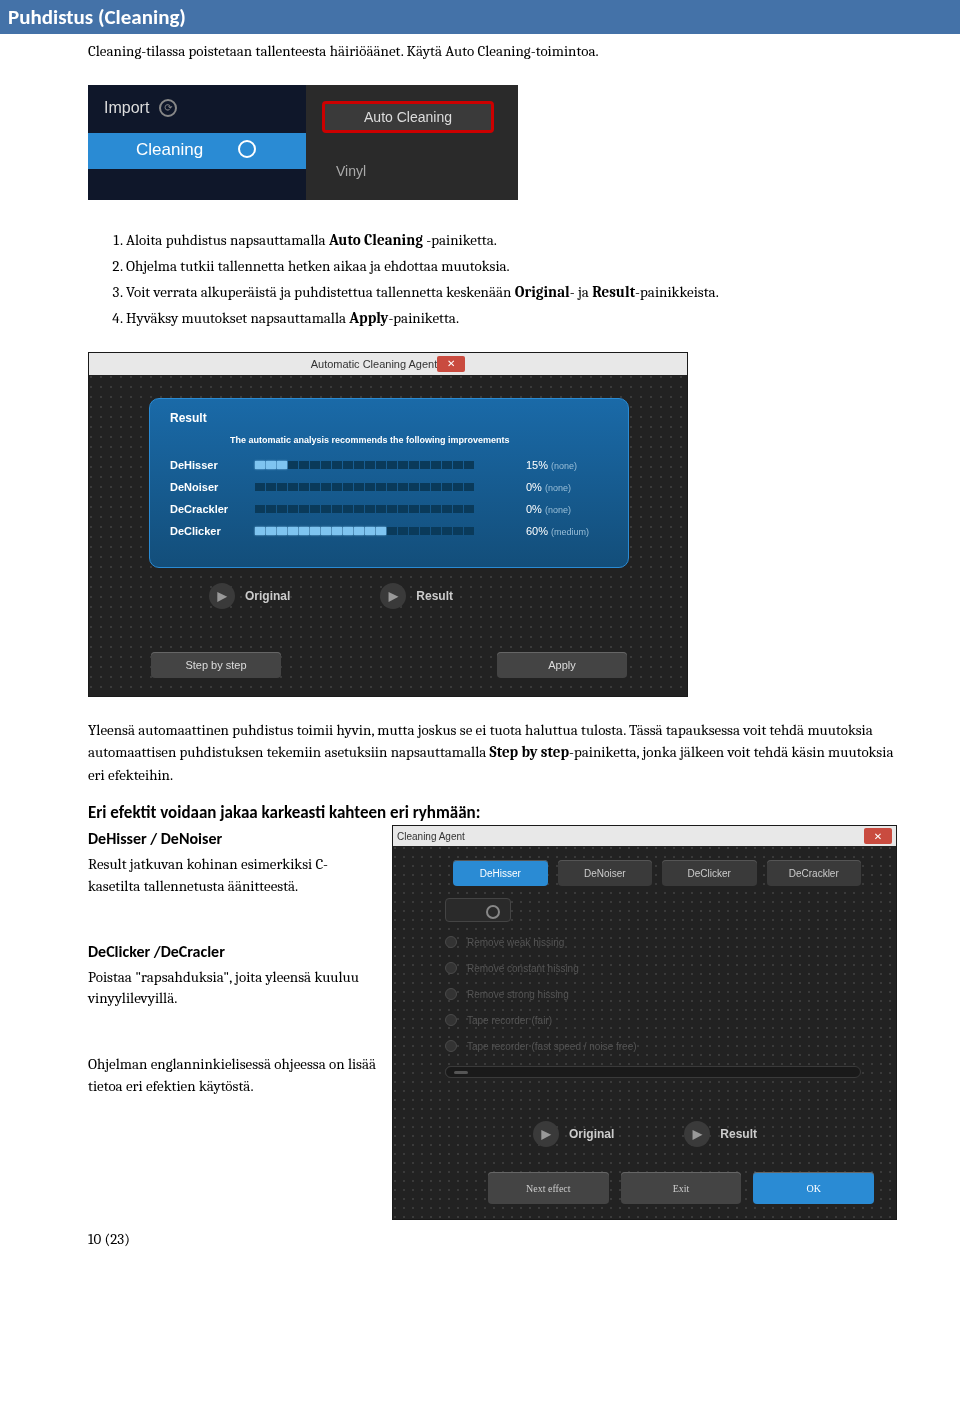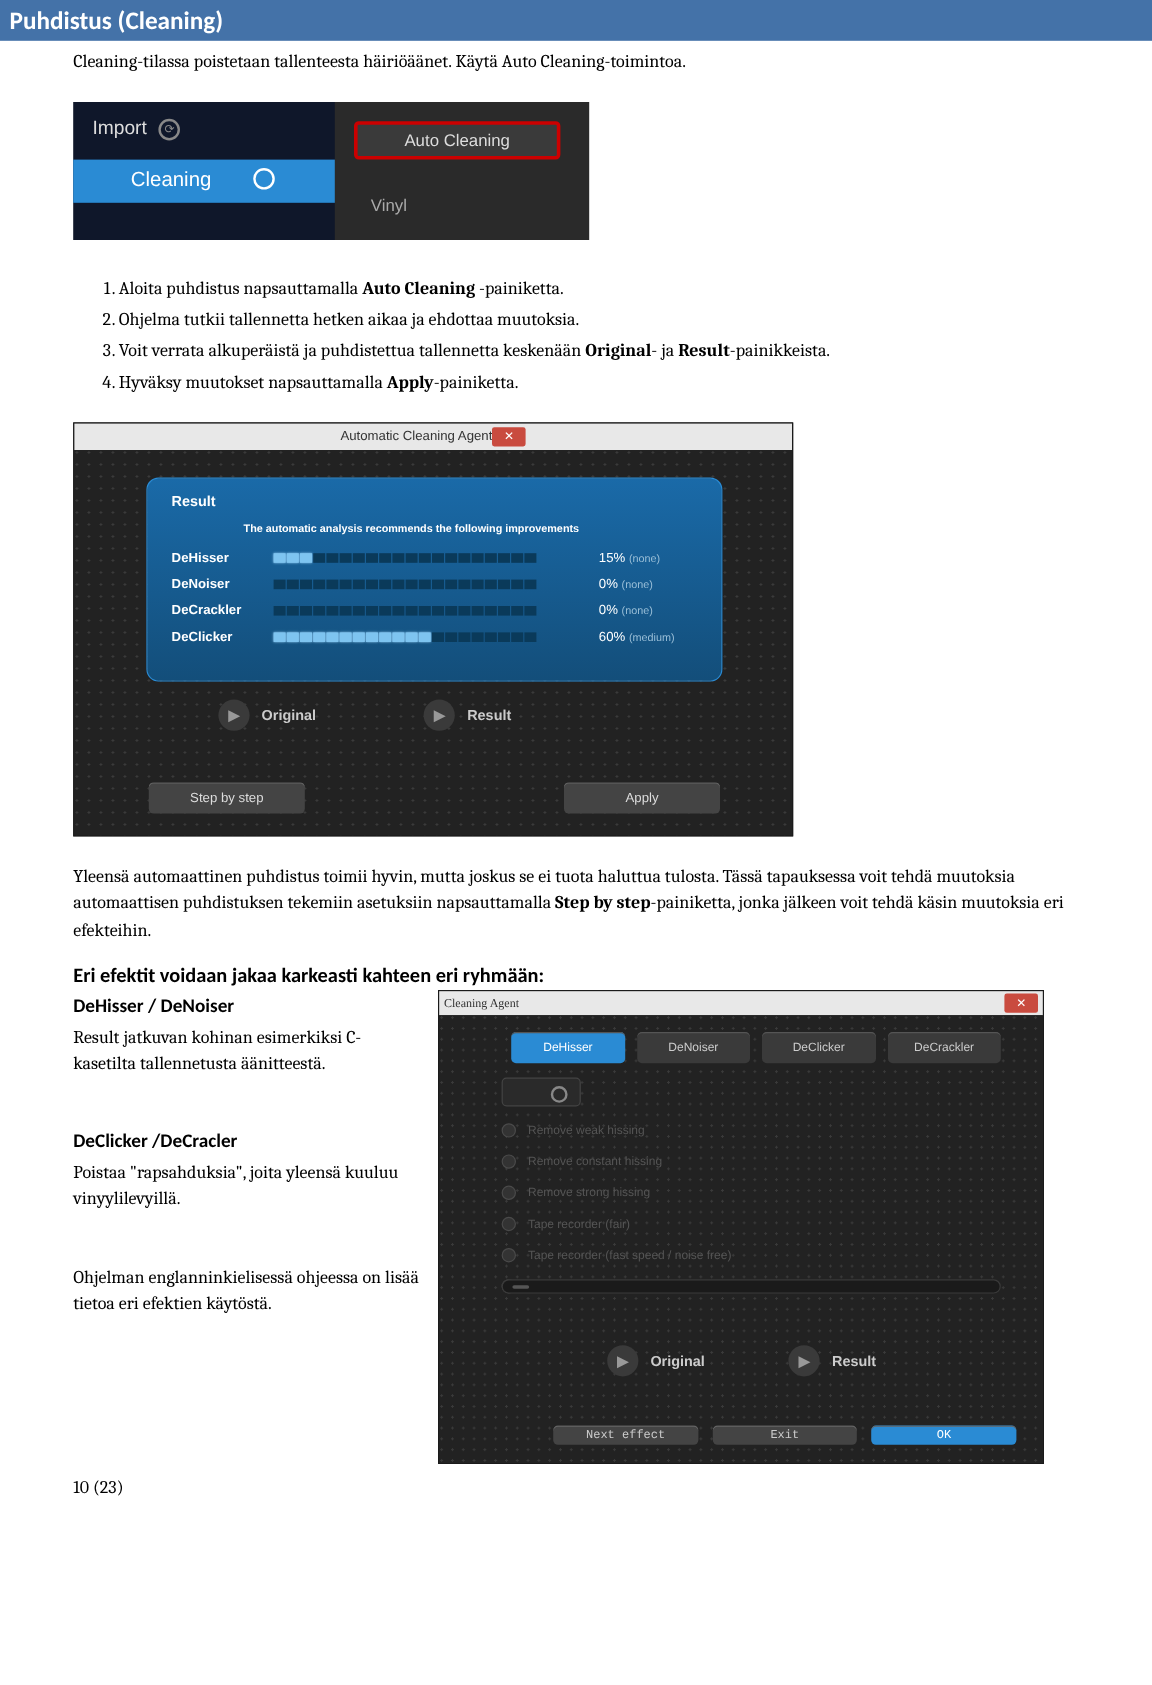--- a/index.html
+++ b/index.html
@@ -1,17 +1,17 @@
 <!DOCTYPE html>
 <html><head>
 <meta charset="utf-8">
 <style>
   * { box-sizing: border-box; margin: 0; padding: 0; }
   body { font-family: Cambria, Georgia, serif; background: #fff; color: #000; width: 960px; margin: 0 auto; padding: 0 0 20px 0; }
-  .content { padding: 0 61px; }
+  .content { padding: 0 61px; margin-left: 27px; }
   .section-header { background: #4472a8; color: #fff; font-family: Calibri, Arial, sans-serif; font-size: 21px; font-weight: bold; padding: 4px 8px; margin-bottom: 6px; }
   .intro-text { font-size: 15px; line-height: 1.5; margin-bottom: 22px; }
   .screenshot1 { background: #0f172a; width: 356px; height: 115px; position: relative; margin-bottom: 28px; }
   .ss1-menu { position: absolute; left: 16px; top: 14px; display: flex; flex-direction: column; gap: 18px; }
   .ss1-menu-item { display: flex; align-items: center; gap: 10px; font-family: Arial, sans-serif; color: #ddd; font-size: 16px; }
   .ss1-menu-icon { width: 18px; height: 18px; border-radius: 50%; border: 2px solid #888; display: inline-flex; align-items: center; justify-content: center; font-size: 10px; color: #888; }
   .ss1-active-bar { position: absolute; left: 0; right: 0; top: 48px; height: 36px; background: #2a8bd4; }
   .ss1-active-label { position: absolute; left: 48px; top: 55px; color: #fff; font-family: Liberation Sans, sans-serif; font-size: 17px; z-index: 2; }
   .ss1-active-icon { position: absolute; left: 150px; top: 55px; width: 18px; height: 18px; border: 2px solid #fff; border-radius: 50%; z-index: 2; }
   .ss1-right-panel { position: absolute; left: 218px; top: 0; bottom: 0; width: 212px; background: #2a2a2a; }
@@ -41,37 +41,37 @@
   .ss2-bot-btn { position: absolute; bottom: 18px; height: 26px; background: #444; border-radius: 4px; display: flex; align-items: center; justify-content: center; color: #ddd; font-family: Arial, sans-serif; font-size: 11px; box-shadow: inset 0 1px 0 #666; }
   .ss2-step { left: 62px; width: 130px; }
   .ss2-apply { right: 60px; width: 130px; }
   .body-text { font-size: 15px; line-height: 1.5; margin-bottom: 16px; }
   .subhead-bold { font-family: Calibri, Arial, sans-serif; font-size: 17px; font-weight: bold; margin-bottom: 6px; }
   .subhead { font-family: Calibri, Arial, sans-serif; font-size: 16px; font-weight: bold; margin-bottom: 6px; }
   .two-col { display: flex; gap: 14px; }
   .col-left { width: 290px; }
   .col-left p { margin-bottom: 44px; font-size: 15px; line-height: 1.45; }
   .screenshot3 { background: #2a2a2a; width: 505px; height: 395px; position: relative; border: 1px solid #1a1a1a; flex-shrink: 0; margin-top: -4px; }
-  .ss3-titlebar { background: #e8e8e8; height: 20px; display: flex; align-items: center; justify-content: space-between; padding: 0 4px; font-family: Liberation Serif, serif; font-size: 10px; color: #333; }
+  .ss3-titlebar { background: #e8e8e8; height: 20px; display: flex; align-items: center; justify-content: space-between; padding: 0 4px; font-family: Liberation Sans, sans-serif; font-size: 10px; color: #333; }
   .ss3-dotted { position: absolute; top: 20px; left: 0; right: 0; bottom: 0; background:
     radial-gradient(circle at 2px 2px, #3a3a3a 1px, transparent 1px);
     background-size: 9px 9px; background-color: #222; }
   .ss3-tabs { position: absolute; top: 34px; left: 60px; right: 35px; display: flex; gap: 10px; }
   .ss3-tab { flex: 1; height: 26px; background: #3a3a3a; border-radius: 4px; display: flex; align-items: center; justify-content: center; font-family: Arial, sans-serif; font-size: 10px; color: #ccc; box-shadow: inset 0 1px 0 #555; }
   .ss3-tab.active { background: #2a8bd4; color: #fff; }
   .ss3-sub { position: absolute; top: 72px; left: 52px; width: 66px; height: 24px; background: #2a2a2a; border-radius: 4px; border: 1px solid #444; }
   .ss3-sub::after { content: ''; position: absolute; right: 10px; top: 6px; width: 10px; height: 10px; border: 2px solid #888; border-radius: 50%; }
   .ss3-presets { position: absolute; top: 110px; left: 52px; right: 35px; display: grid; grid-template-columns: 1fr; gap: 14px 24px; }
   .ss3-preset { display: flex; align-items: center; gap: 10px; color: #555; font-family: Arial, sans-serif; font-size: 10px; }
   .ss3-radio { width: 12px; height: 12px; border-radius: 50%; background: #333; border: 1px solid #4a4a4a; flex-shrink: 0; }
   .ss3-slider { position: absolute; top: 240px; left: 52px; right: 35px; height: 12px; background: #1a1a1a; border-radius: 6px; border: 1px solid #3a3a3a; }
   .ss3-slider::before { content: ''; position: absolute; left: 8px; top: 4px; width: 14px; height: 3px; background: #555; border-radius: 2px; }
   .ss3-play-row { position: absolute; left: 140px; top: 295px; display: flex; gap: 70px; }
   .ss3-bot-row { position: absolute; bottom: 15px; left: 95px; right: 22px; display: flex; gap: 12px; }
-  .ss3-bot-btn { flex: 1; height: 16px; background: #444; border-radius: 4px; display: flex; align-items: center; justify-content: center; color: #ccc; font-family: Liberation Mono, monospace; font-size: 10px; box-shadow: inset 0 1px 0 #666; text-align: right; }
+  .ss3-bot-btn { flex: 1; height: 32px; background: #444; border-radius: 4px; display: flex; align-items: center; justify-content: center; color: #ccc; font-family: Liberation Serif, serif; font-size: 10px; box-shadow: inset 0 1px 0 #666; text-align: right; }
   .ss3-bot-btn.ok { background: #2a8bd4; color: #fff; }
   .page-num { font-size: 15px; margin-top: 10px; }
   b { font-weight: bold; }
 </style>
 </head>
 <body>
 
 <div class="section-header">Puhdistus (Cleaning)</div>
 <div class="content">
   <p class="intro-text">Cleaning-tilassa poistetaan tallenteesta häiriöäänet. Käytä Auto Cleaning-toimintoa.</p>

